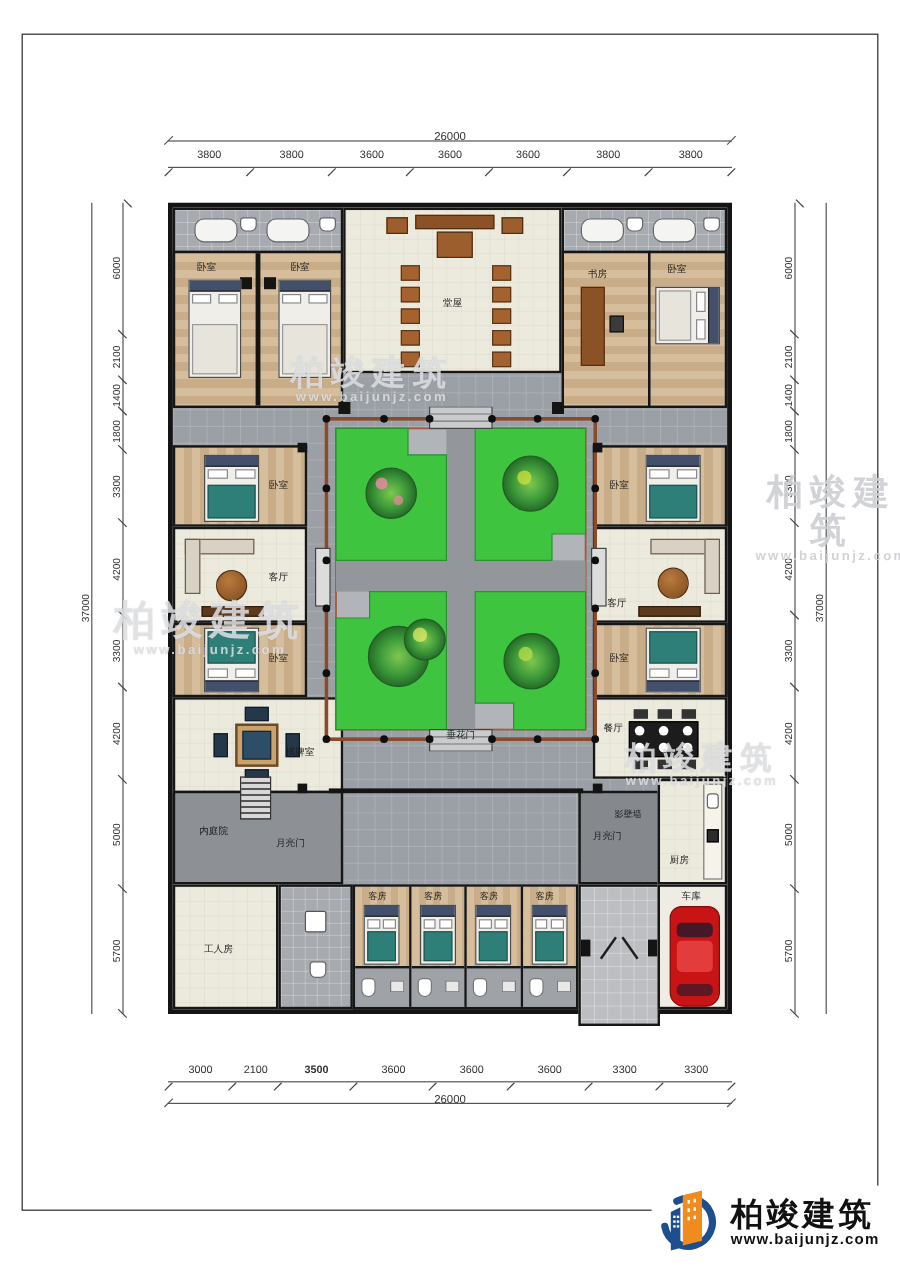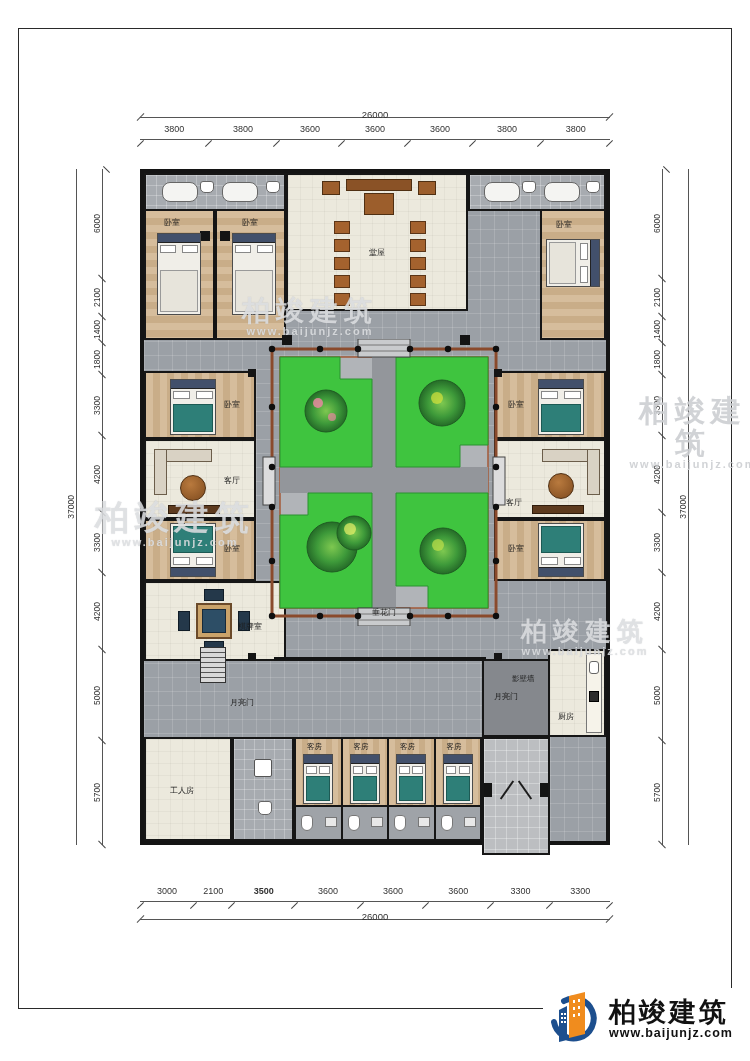--- a/index.html
+++ b/index.html
@@ -274,20 +274,25 @@
       <span class="chair" style="left:122px;top:118px"></span>
       <span class="rlabel" style="left:0;right:0;top:74px;text-align:center">堂屋</span>
     </div>
 
     <div class="room tile-gray" style="left:324px;top:0;width:138px;height:38px">
       <span class="tub" style="left:14px;top:7px;width:34px;height:18px"></span>
       <span class="tub" style="left:74px;top:7px;width:34px;height:18px"></span>
       <span class="wc" style="left:52px;top:6px;width:12px;height:10px"></span>
       <span class="wc" style="left:116px;top:6px;width:12px;height:10px"></span>
     </div>
+    <div class="room wood" style="left:324px;top:36px;width:74px;height:131px">
+      <span class="furn" style="left:14px;top:28px;width:20px;height:66px;background:#8a5226;border:1px solid #4f2f12"></span>
+      <span class="furn" style="left:38px;top:52px;width:12px;height:14px;background:#3b3b3b;border:1px solid #111"></span>
+      <span class="rlabel" style="left:20px;top:14px">书房</span>
+    </div>
     <div class="room wood" style="left:396px;top:36px;width:66px;height:131px">
       <div class="bed white horiz" style="left:4px;top:28px;width:54px;height:48px">
           <span class="hb"></span>
           <span class="p1"></span>
           <span class="p2"></span>
           <span class="blanket"></span>
         </div>
       <span class="rlabel" style="left:14px;top:10px">卧室</span>
     </div>
 
@@ -343,20 +348,36 @@
       <span class="rlabel" style="left:10px;top:58px">客厅</span>
     </div>
     <div class="room wood-v" style="left:350px;top:346px;width:112px;height:62px">
       <div class="bed flip" style="left:42px;top:2px;width:46px;height:54px">
           <span class="hb"></span>
           <span class="p1"></span>
           <span class="p2"></span>
           <span class="blanket"></span>
         </div>
       <span class="rlabel" style="left:12px;top:24px">卧室</span>
+    </div>
+    <div class="room cream" style="left:350px;top:408px;width:112px;height:68px">
+      <span class="furn" style="left:28px;top:18px;width:58px;height:30px;background:#1c1c1c;border:1px solid #000"></span>
+      <span class="furn" style="left:33px;top:22px;width:8px;height:8px;background:#fff;border-radius:50%"></span>
+      <span class="furn" style="left:53px;top:22px;width:8px;height:8px;background:#fff;border-radius:50%"></span>
+      <span class="furn" style="left:73px;top:22px;width:8px;height:8px;background:#fff;border-radius:50%"></span>
+      <span class="furn" style="left:33px;top:36px;width:8px;height:8px;background:#fff;border-radius:50%"></span>
+      <span class="furn" style="left:53px;top:36px;width:8px;height:8px;background:#fff;border-radius:50%"></span>
+      <span class="furn" style="left:73px;top:36px;width:8px;height:8px;background:#fff;border-radius:50%"></span>
+      <span class="furn" style="left:32px;top:8px;width:12px;height:8px;background:#333"></span>
+      <span class="furn" style="left:52px;top:8px;width:12px;height:8px;background:#333"></span>
+      <span class="furn" style="left:72px;top:8px;width:12px;height:8px;background:#333"></span>
+      <span class="furn" style="left:32px;top:50px;width:12px;height:8px;background:#333"></span>
+      <span class="furn" style="left:52px;top:50px;width:12px;height:8px;background:#333"></span>
+      <span class="furn" style="left:72px;top:50px;width:12px;height:8px;background:#333"></span>
+      <span class="rlabel" style="left:7px;top:20px">餐厅</span>
     </div>
 
     <div class="abs" style="left:118px;top:166px;width:244px;height:287px">
       <svg width="244" height="287" viewBox="0 0 244 287">
         <defs>
           <radialGradient id="tg1">
             <stop offset="0%" stop-color="#7ec850"></stop>
               <stop offset="60%" stop-color="#3e9a3a"></stop>
               <stop offset="100%" stop-color="#256b28"></stop>
           </radialGradient>
@@ -406,20 +427,23 @@
             <circle cx="10" cy="222" r="3.2"></circle>
           <circle cx="234" cy="68" r="3.2"></circle>
             <circle cx="234" cy="128" r="3.2"></circle>
             <circle cx="234" cy="168" r="3.2"></circle>
             <circle cx="234" cy="222" r="3.2"></circle>
         </g>
       </svg>
     </div>
     <span class="rlabel" style="left:205px;top:436px;width:70px;text-align:center">垂花门</span>
 
+    <div class="room dark-gray" style="left:0;top:486px;width:142px;height:78px">
+      <span class="rlabel" style="left:20px;top:28px">内庭院</span>
+    </div>
     <div class="stairs" style="left:56px;top:474px;width:24px;height:34px"></div>
     <span class="rlabel" style="left:68px;top:526px;width:60px;text-align:center">月亮门</span>
 
     <div class="room" style="left:338px;top:486px;width:68px;height:78px;background:#85888d">
       <span class="rlabel" style="left:28px;top:14px;font-size:7.5px">影壁墙</span>
       <span class="rlabel" style="left:10px;top:32px">月亮门</span>
     </div>
     <div class="room cream" style="left:0;top:564px;width:88px;height:104px">
       <span class="rlabel" style="left:24px;top:48px">工人房</span>
     </div>
@@ -490,20 +514,28 @@
             <span class="blanket"></span>
           </div>
         <span class="rlabel" style="left:11px;top:4px;font-size:7.5px">客房</span>
       </div>
       </div>
     <div class="room" style="left:338px;top:564px;width:68px;height:118px;background:#bcbec1;background-image:linear-gradient(rgba(255,255,255,.3) 1px,transparent 1px),linear-gradient(90deg,rgba(255,255,255,.3) 1px,transparent 1px);background-size:11px 11px">
       <span class="blk" style="left:0;top:44px;width:8px;height:14px"></span>
       <span class="blk" style="right:0;top:44px;width:8px;height:14px"></span>
       <span class="leaf" style="left:22px;top:40px;transform:rotate(35deg)"></span>
       <span class="leaf" style="left:40px;top:40px;transform:rotate(-35deg)"></span>
+    </div>
+    <div class="room" style="left:404px;top:564px;width:58px;height:104px;background:#efece4">
+      <span class="rlabel" style="left:18px;top:4px">车库</span>
+      <div class="car" style="left:8px;top:16px;width:40px;height:82px">
+          <i class="ws"></i>
+          <i class="roof"></i>
+          <i class="rw"></i>
+        </div>
     </div>
 
     <span class="blk" style="left:138px;top:162px;width:10px;height:10px"></span>
     <span class="blk" style="left:316px;top:162px;width:10px;height:10px"></span>
     <span class="blk" style="left:104px;top:196px;width:8px;height:8px"></span>
     <span class="blk" style="left:350px;top:196px;width:8px;height:8px"></span>
     <span class="blk" style="left:104px;top:480px;width:8px;height:8px"></span>
     <span class="blk" style="left:350px;top:480px;width:8px;height:8px"></span>
     <span class="blk" style="left:130px;top:484px;width:212px;height:4px"></span>
   </div>

